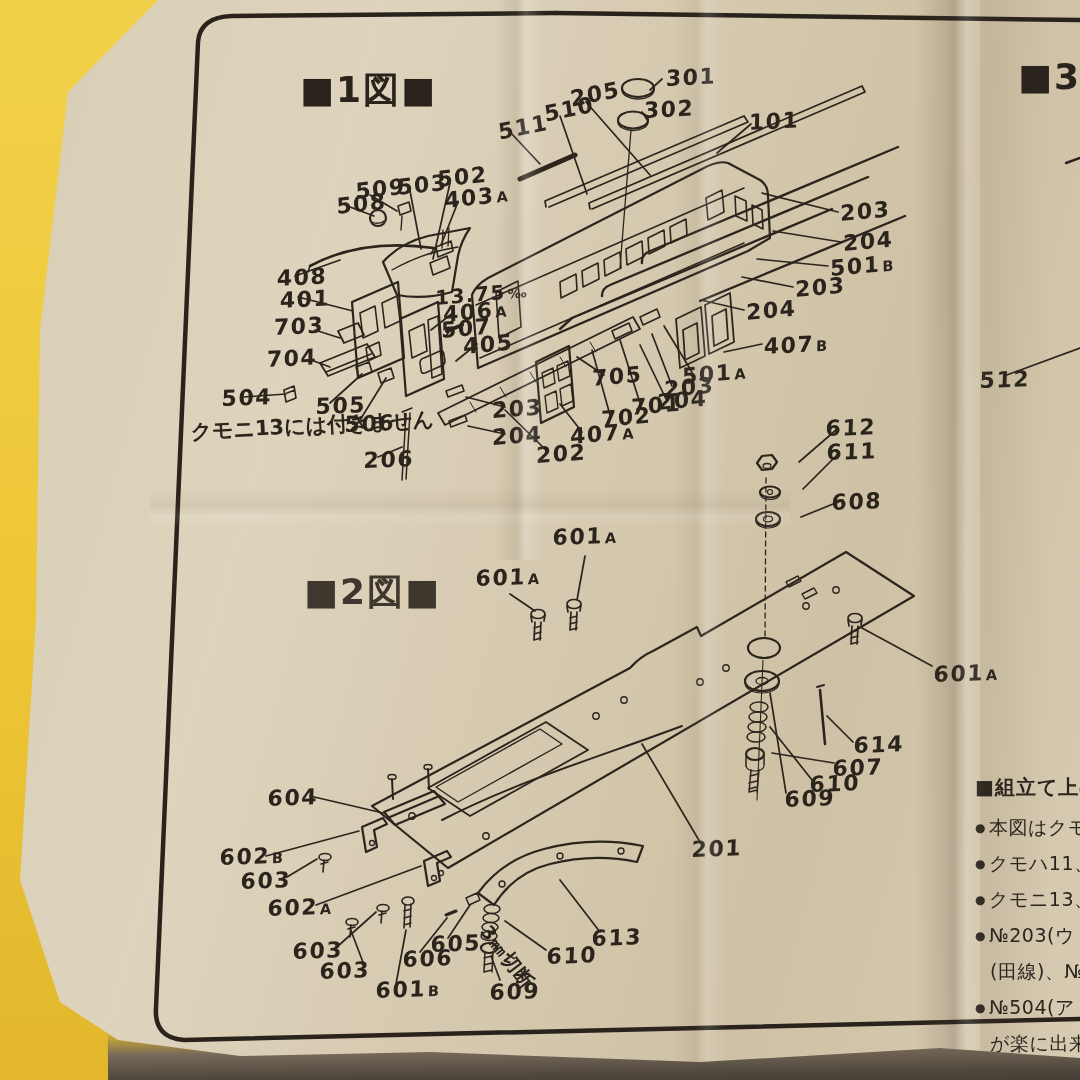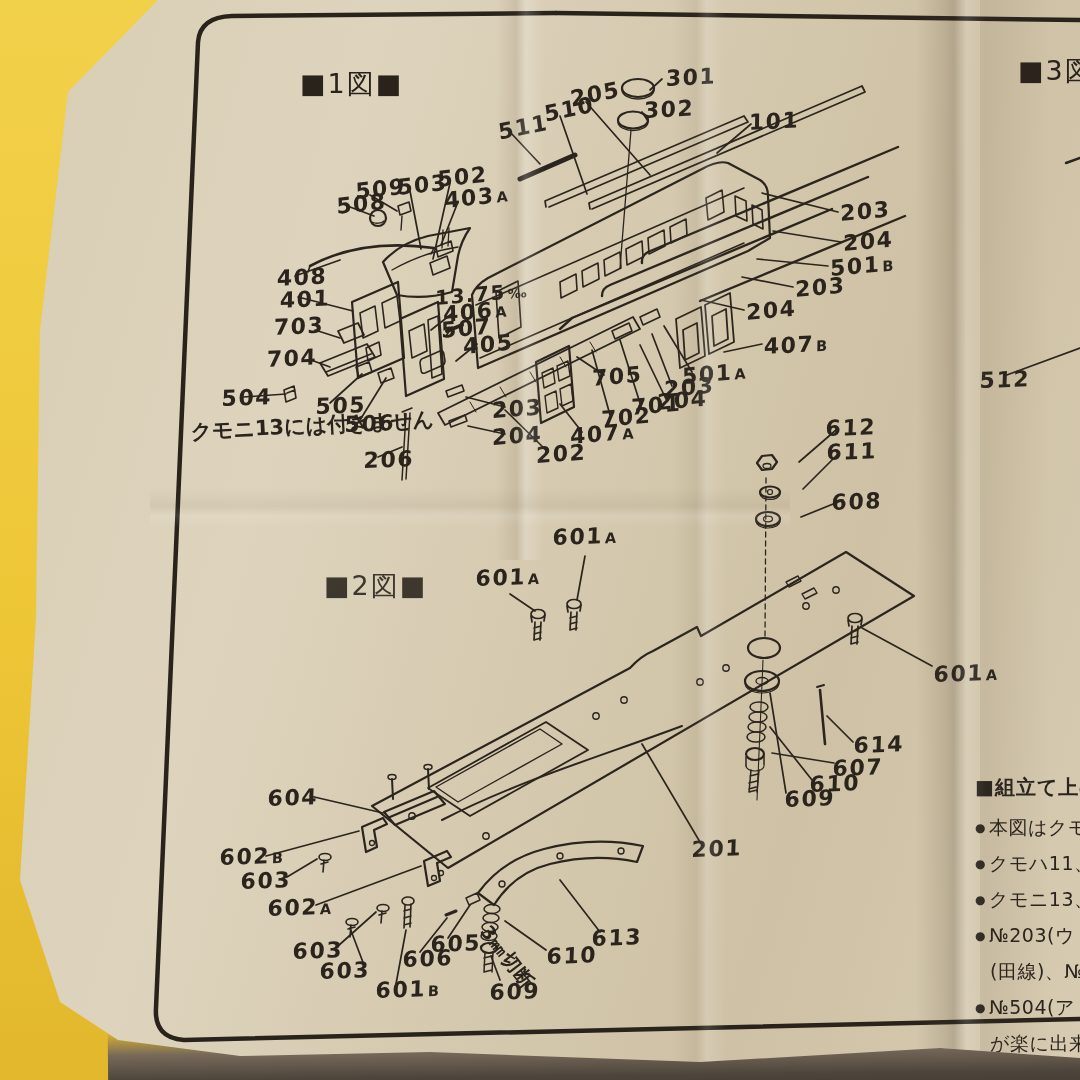--- a/index.html
+++ b/index.html
@@ -17,24 +17,24 @@
     background:linear-gradient(90deg,rgba(0,0,0,0) 0%,rgba(92,76,50,.12) 42%,rgba(255,255,255,.20) 62%,rgba(0,0,0,0) 100%);}
   .c2{left:672px;top:0;width:54px;height:1080px;
     background:linear-gradient(90deg,rgba(0,0,0,0) 0%,rgba(92,76,50,.09) 45%,rgba(255,255,255,.14) 65%,rgba(0,0,0,0) 100%);}
   .c3{left:916px;top:0;width:70px;height:1080px;
     background:linear-gradient(90deg,rgba(0,0,0,0) 0%,rgba(84,68,45,.16) 42%,rgba(60,48,32,.20) 54%,rgba(255,255,255,.14) 72%,rgba(0,0,0,0) 100%);}
   .c4{left:150px;top:488px;width:640px;height:40px;
     background:linear-gradient(180deg,rgba(0,0,0,0),rgba(92,76,50,.08) 45%,rgba(255,255,255,.10) 70%,rgba(0,0,0,0));}
   .c5{left:980px;top:0;width:100px;height:1080px;
     background:linear-gradient(90deg,rgba(84,68,45,.10),rgba(84,68,45,0) 70%);}
   .art{position:absolute;inset:0;z-index:3;}
-  .fig-title{position:absolute;z-index:4;font-weight:normal;font-size:27px;letter-spacing:2px;
+  .fig-title{position:absolute;z-index:4;font-weight:bold;font-size:36px;letter-spacing:2px;
     color:#29231c;white-space:nowrap;}
   .t1{left:300px;top:66px;}
-  .t2{left:324px;top:568px;opacity:.88;}
+  .t2{left:304px;top:568px;opacity:.88;}
   .t3{left:1018px;top:53px;}
   #labels{position:absolute;inset:0;z-index:4;}
   .lbl{position:absolute;font-weight:bold;font-size:22px;letter-spacing:1.5px;color:#2a241d;
     white-space:nowrap;transform-origin:left top;line-height:1;}
   .lbl .sfx{font-size:.66em;font-weight:600;letter-spacing:0;margin-left:2px;}
   .note{position:absolute;z-index:4;font-weight:600;color:#2a241d;white-space:nowrap;
     transform-origin:left top;line-height:1;}
   .note1{left:190px;top:422px;font-size:21px;transform:rotate(-3deg);}
   .cut{left:492px;top:922px;font-size:19px;transform:rotate(52deg);letter-spacing:1px;}
   .side{position:absolute;left:975px;top:774px;width:130px;z-index:4;color:#2a241d;}

